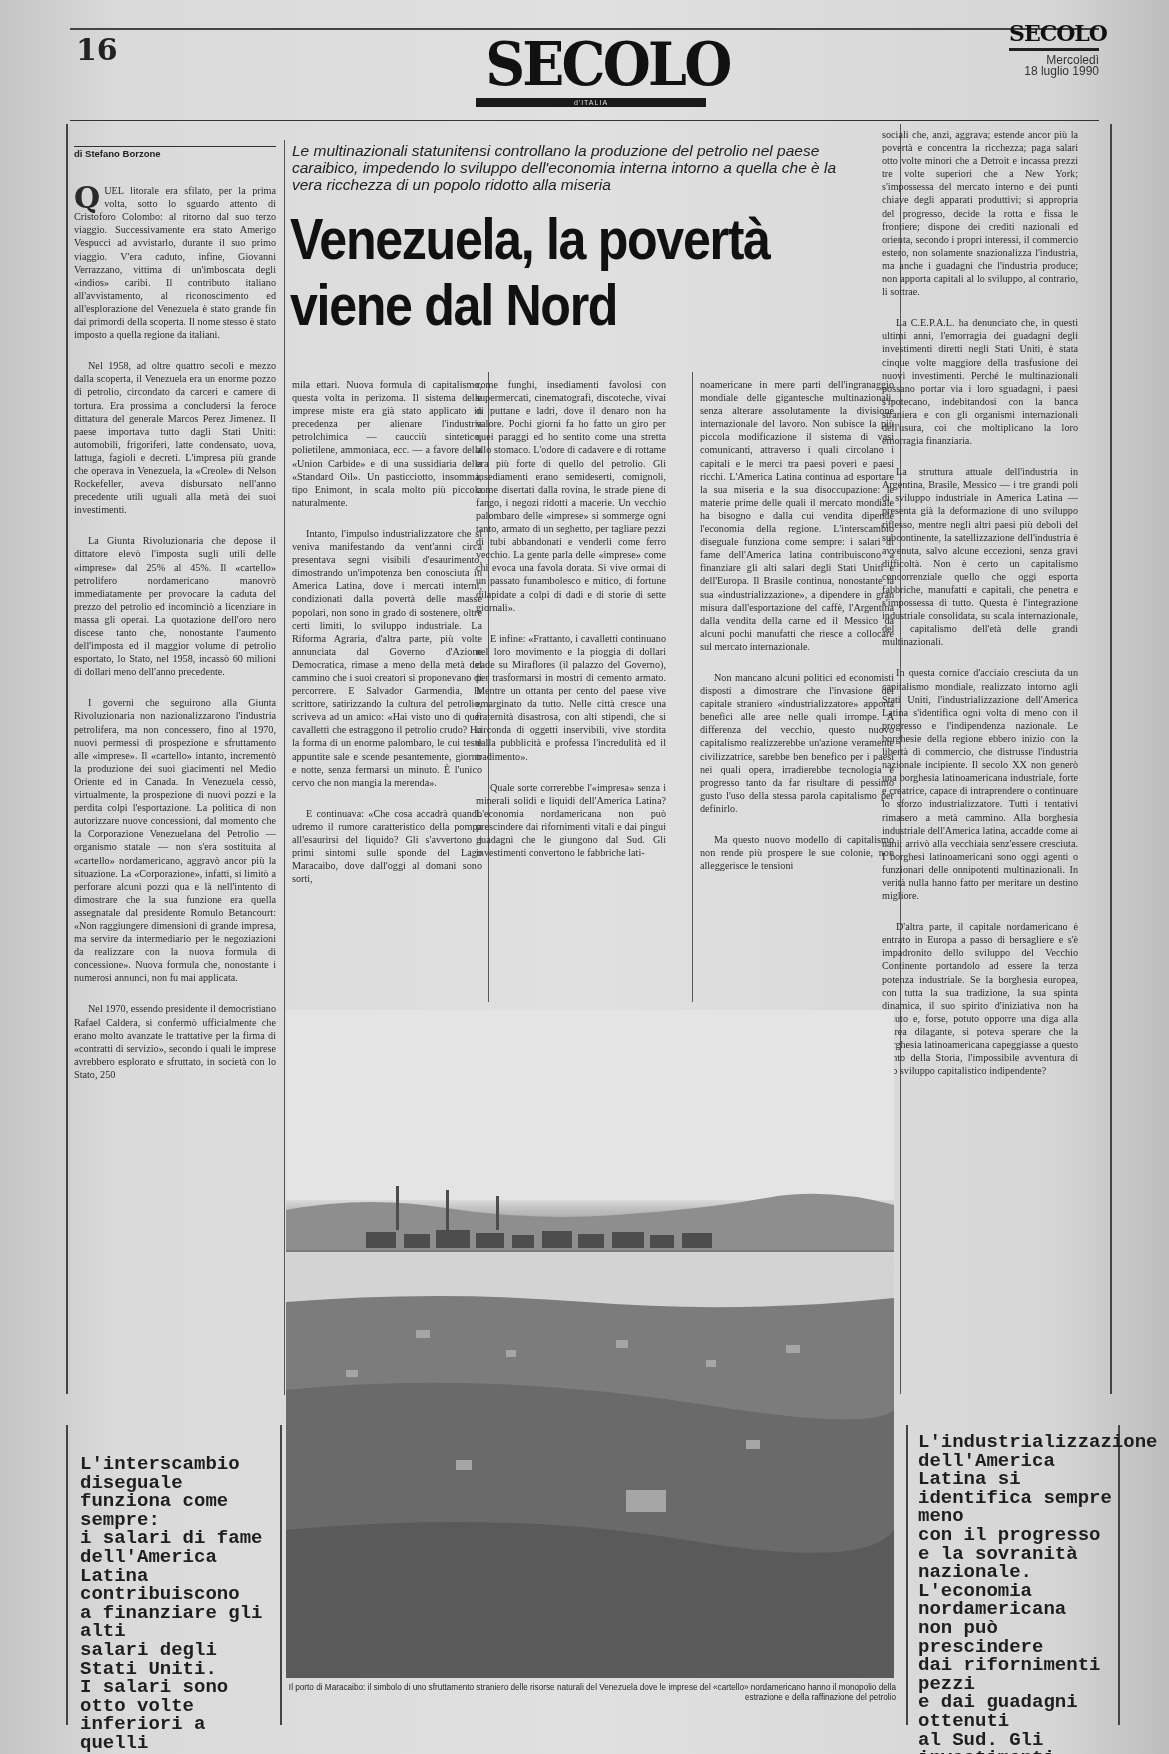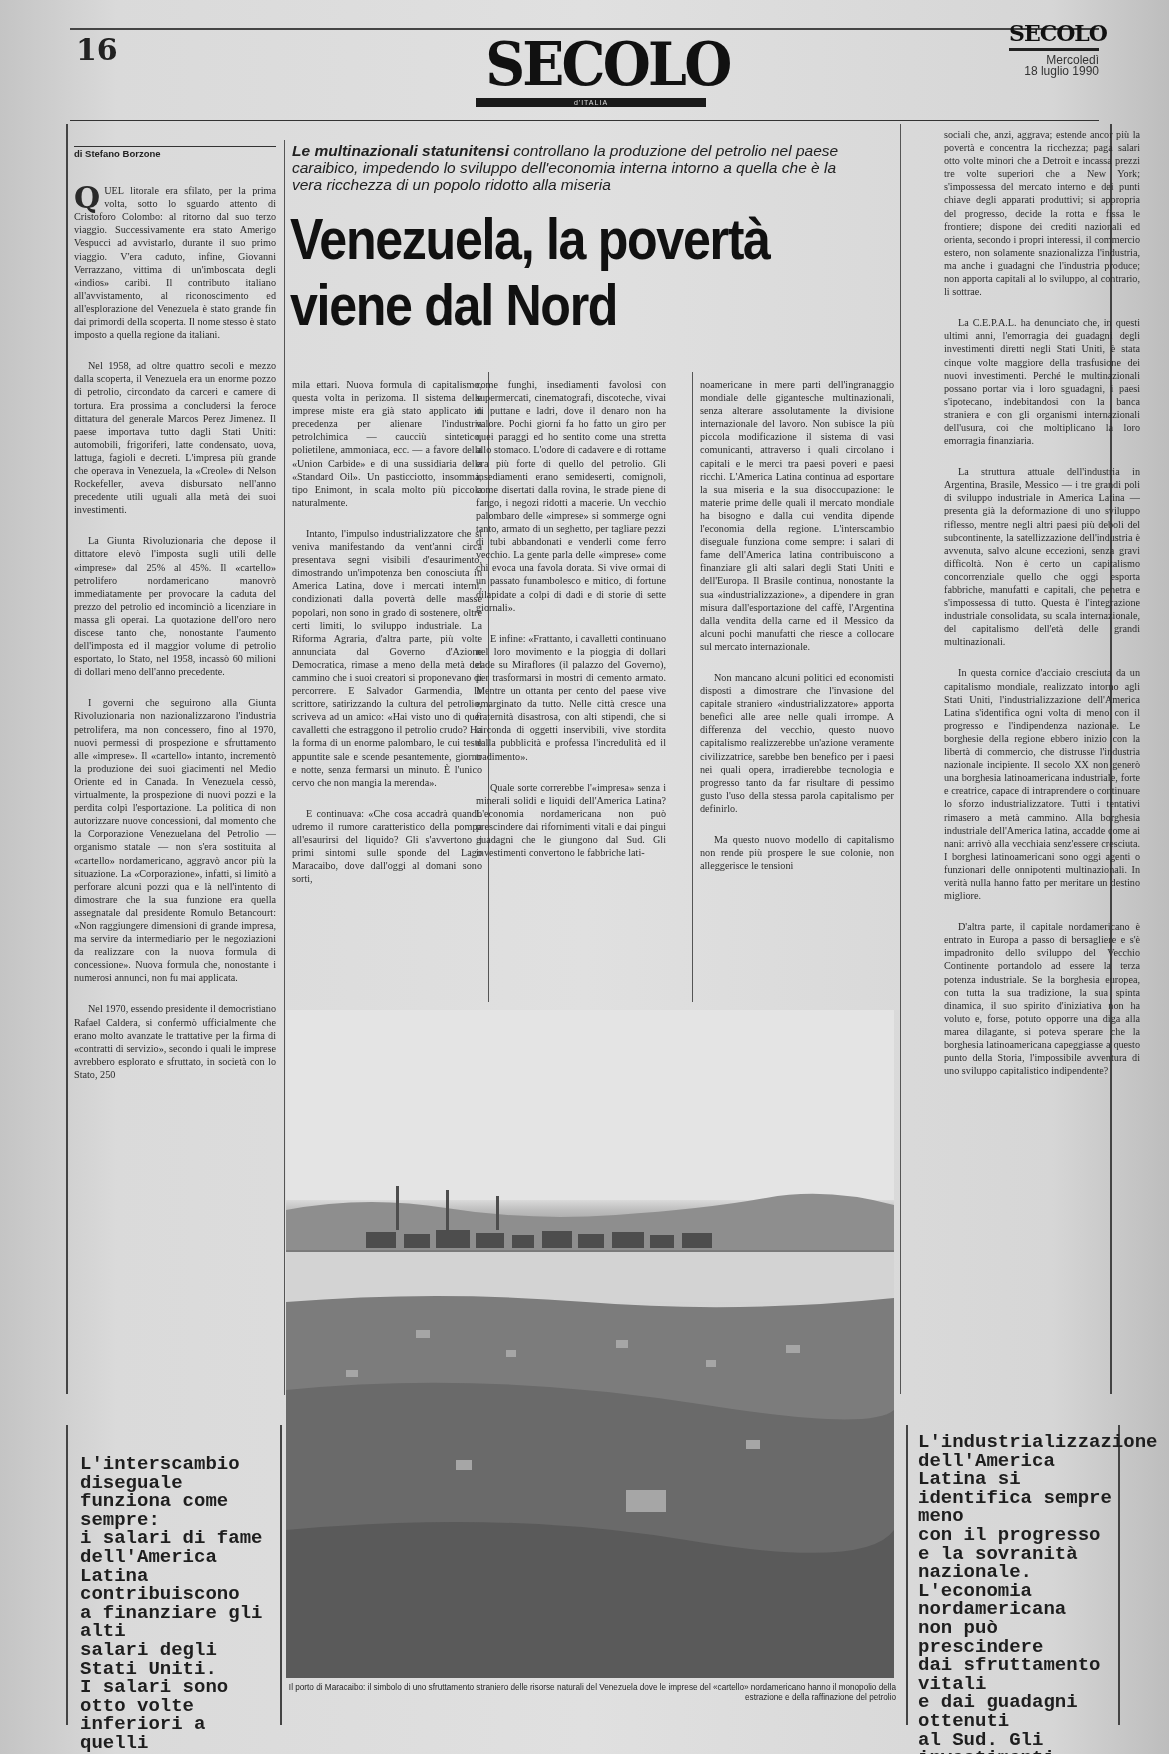--- a/index.html
+++ b/index.html
@@ -29,21 +29,21 @@
   .colrule { position: absolute; border-left: 1px solid #555; }
 
   .col { position: absolute; font-size: 10.2px; line-height: 13.1px; text-align: justify; color:#2a2a2a; }
   .col p { margin: 0; text-indent: 14px; }
   .col p + p { margin-top: 18px; }
   .byline { font-family: "Liberation Sans", sans-serif; font-weight: bold; font-size: 9.5px; color:#222; border-top: 1.5px solid #333; padding-top: 0; margin-bottom: 24px; }
   .dropcap { float: left; font-family: "DejaVu Serif", serif; font-weight: bold; font-size: 30px; line-height: 24px; margin: 2px 4px 0 0; }
   .col p.first { text-indent: 0; }
 
   .kicker { position: absolute; left: 292px; top: 142px; width: 560px; font-family: "Liberation Sans", sans-serif; font-style: italic; font-size: 15.5px; line-height: 17px; color:#222; }
-  .kicker b { font-weight: bold; }
+  .kicker b { font-weight: normal; }
   .headline { position: absolute; left: 290px; top: 206px; width: 600px; font-family: "Liberation Sans", sans-serif; font-weight: bold; font-size: 57px; line-height: 66px; letter-spacing: -1.5px; color:#111; transform: scaleX(0.88); transform-origin: left top; }
 
   .photo { position: absolute; left: 286px; top: 1010px; width: 608px; height: 668px; overflow: hidden;
     background: linear-gradient(180deg, #e6e6e6 0%, #e2e2e2 28%, #bdbdbd 30%, #8a8a8a 34%, #6a6a6a 38%, #cfcfcf 42%, #d8d8d8 48%, #9c9c9c 55%, #7a7a7a 62%, #8c8c8c 70%, #6d6d6d 78%, #777 88%, #5c5c5c 100%); }
   .photo svg { position: absolute; left: 0; top: 0; }
   .caption { position: absolute; left: 286px; top: 1683px; width: 610px; font-family: "Liberation Sans", sans-serif; font-size: 8.2px; line-height: 10px; color:#222;text-align:right; }
 
   .pull { position: absolute; font-family: Liberation Mono, monospace; font-weight: bold; font-size: 19px; line-height: 18.6px; color:#1e1e1e; }
 </style>
 </head>
@@ -107,21 +107,21 @@
     <p>E infine: «Frattanto, i cavalletti continuano nel loro movimento e la pioggia di dollari cade su Miraflores (il palazzo del Governo), per trasformarsi in mostri di cemento armato. Mentre un ottanta per cento del paese vive emarginato da tutto. Nelle città cresce una fraternità disastrosa, con alti stipendi, che si circonda di oggetti inservibili, vive stordita dalla pubblicità e professa l'incredulità ed il tradimento».</p>
     <p>Quale sorte correrebbe l'«impresa» senza i minerali solidi e liquidi dell'America Latina? L'economia nordamericana non può prescindere dai rifornimenti vitali e dai pingui guadagni che le giungono dal Sud. Gli investimenti convertono le fabbriche lati-</p>
   </div>
 
   <div class="col" style="left:700px; top:378px; width:194px; height:625px; overflow:hidden;">
     <p class="first">noamericane in mere parti dell'ingranaggio mondiale delle gigantesche multinazionali, senza alterare assolutamente la divisione internazionale del lavoro. Non subisce la più piccola modificazione il sistema di vasi comunicanti, attraverso i quali circolano i capitali e le merci tra paesi poveri e paesi ricchi. L'America Latina continua ad esportare la sua miseria e la sua disoccupazione: le materie prime delle quali il mercato mondiale ha bisogno e dalla cui vendita dipende l'economia della regione. L'interscambio diseguale funziona come sempre: i salari di fame dell'America latina contribuiscono a finanziare gli alti salari degli Stati Uniti e dell'Europa. Il Brasile continua, nonostante la sua «industrializzazione», a dipendere in gran misura dall'esportazione del caffè, l'Argentina dalla vendita della carne ed il Messico da alcuni pochi manufatti che riesce a collocare sul mercato internazionale.</p>
     <p>Non mancano alcuni politici ed economisti disposti a dimostrare che l'invasione del capitale straniero «industrializzatore» apporta benefici alle aree nelle quali irrompe. A differenza del vecchio, questo nuovo capitalismo realizzerebbe un'azione veramente civilizzatrice, sarebbe ben benefico per i paesi nei quali opera, irradierebbe tecnologia e progresso tanto da far risultare di pessimo gusto l'uso della stessa parola capitalismo per definirlo.</p>
     <p>Ma questo nuovo modello di capitalismo non rende più prospere le sue colonie, non alleggerisce le tensioni</p>
   </div>
 
-  <div class="col" style="left:944px; top:128px; width:196px; height:1268px; overflow:hidden;">
+  <div class="col" style="left:882px; top:128px; width:196px; height:1268px; overflow:hidden;">
     <p class="first">sociali che, anzi, aggrava; estende ancor più la povertà e concentra la ricchezza; paga salari otto volte minori che a Detroit e incassa prezzi tre volte superiori che a New York; s'impossessa del mercato interno e dei punti chiave degli apparati produttivi; si appropria del progresso, decide la rotta e fissa le frontiere; dispone dei crediti nazionali ed orienta, secondo i propri interessi, il commercio estero, non solamente snazionalizza l'industria, ma anche i guadagni che l'industria produce; non apporta capitali al lo sviluppo, al contrario, li sottrae.</p>
     <p>La C.E.P.A.L. ha denunciato che, in questi ultimi anni, l'emorragia dei guadagni degli investimenti diretti negli Stati Uniti, è stata cinque volte maggiore della trasfusione dei nuovi investimenti. Perché le multinazionali possano portar via i loro sguadagni, i paesi s'ipotecano, indebitandosi con la banca straniera e con gli organismi internazionali dell'usura, coi che moltiplicano la loro emorragia finanziaria.</p>
     <p>La struttura attuale dell'industria in Argentina, Brasile, Messico — i tre grandi poli di sviluppo industriale in America Latina — presenta già la deformazione di uno sviluppo riflesso, mentre negli altri paesi più deboli del subcontinente, la satellizzazione dell'industria è avvenuta, salvo alcune eccezioni, senza gravi difficoltà. Non è certo un capitalismo concorrenziale quello che oggi esporta fabbriche, manufatti e capitali, che penetra e s'impossessa di tutto. Questa è l'integrazione industriale consolidata, su scala internazionale, del capitalismo dell'età delle grandi multinazionali.</p>
     <p>In questa cornice d'acciaio cresciuta da un capitalismo mondiale, realizzato intorno agli Stati Uniti, l'industrializzazione dell'America Latina s'identifica ogni volta di meno con il progresso e l'indipendenza nazionale. Le borghesie della regione ebbero inizio con la libertà di commercio, che distrusse l'industria nazionale incipiente. Il secolo XX non generò una borghesia latinoamericana industriale, forte e creatrice, capace di intraprendere o continuare lo sforzo industrializzatore. Tutti i tentativi rimasero a metà cammino. Alla borghesia industriale dell'America latina, accadde come ai nani: arrivò alla vecchiaia senz'essere cresciuta. I borghesi latinoamericani sono oggi agenti o funzionari delle onnipotenti multinazionali. In verità nulla hanno fatto per meritare un destino migliore.</p>
     <p>D'altra parte, il capitale nordamericano è entrato in Europa a passo di bersagliere e s'è impadronito dello sviluppo del Vecchio Continente portandolo ad essere la terza potenza industriale. Se la borghesia europea, con tutta la sua tradizione, la sua spinta dinamica, il suo spirito d'iniziativa non ha voluto e, forse, potuto opporre una diga alla marea dilagante, si poteva sperare che la borghesia latinoamericana capeggiasse a questo punto della Storia, l'impossibile avventura di uno sviluppo capitalistico indipendente?</p>
   </div>
 
   <div class="photo">
     <svg width="608" height="668" viewBox="0 0 608 668">
       <rect x="0" y="0" width="608" height="190" fill="#e4e4e4"></rect>
@@ -177,21 +177,21 @@
   </div>
 
   <div class="pull" style="left:918px; top:1433px; width:196px;">
     <div>L'industrializzazione</div>
     <div>dell'America Latina si</div>
     <div>identifica sempre meno</div>
     <div>con il progresso</div>
     <div>e la sovranità nazionale.</div>
     <div>L'economia nordamericana</div>
     <div>non può prescindere</div>
-    <div>dai sfruttamento vitali</div>
+    <div>dai rifornimenti pezzi</div>
     <div>e dai guadagni ottenuti</div>
     <div>al Sud. Gli investimenti</div>
     <div>convertono le fabbriche</div>
     <div>latinoamericane in parti</div>
     <div>dell'ingranaggio</div>
     <div>delle multinazionali</div>
   </div>
 
 </div>
 

